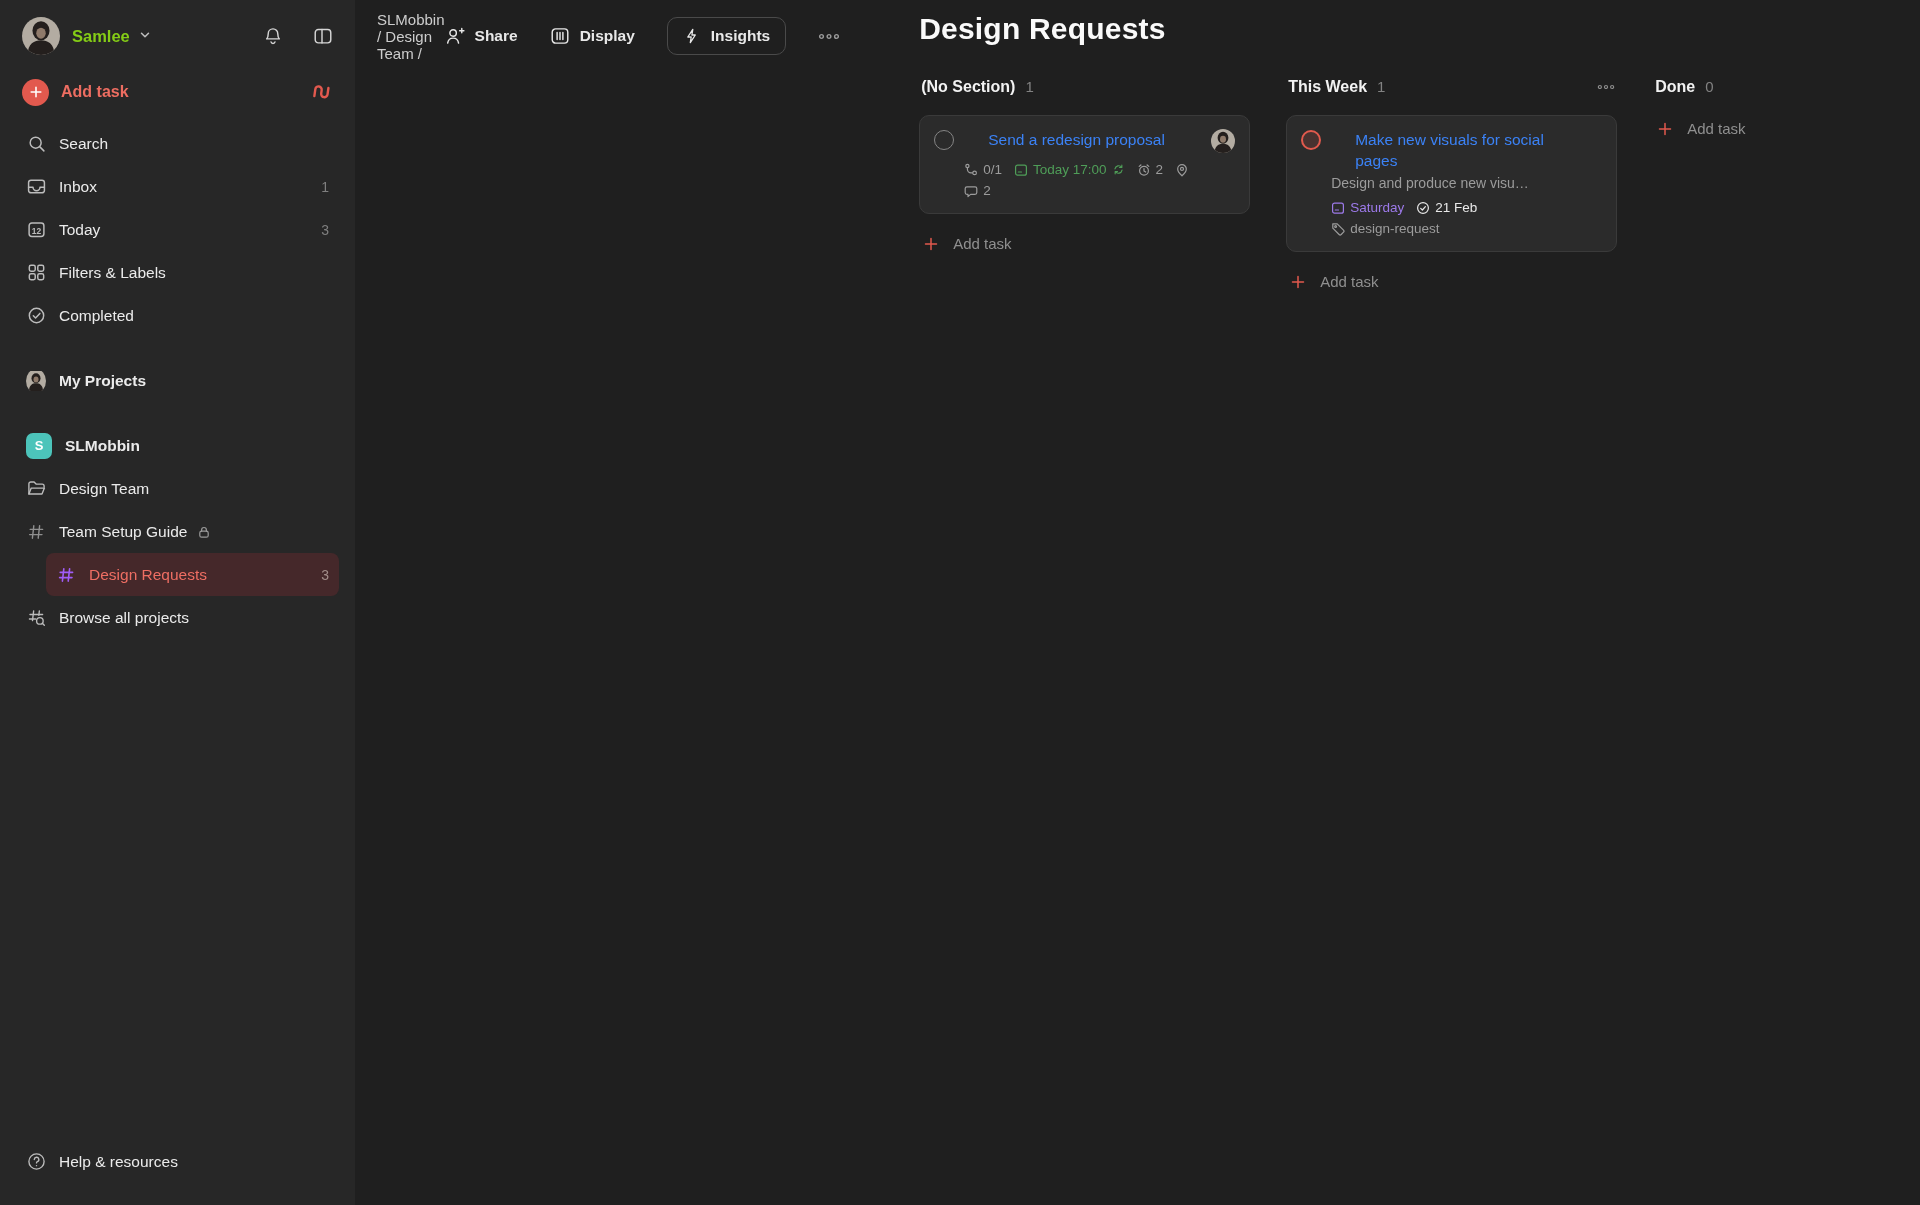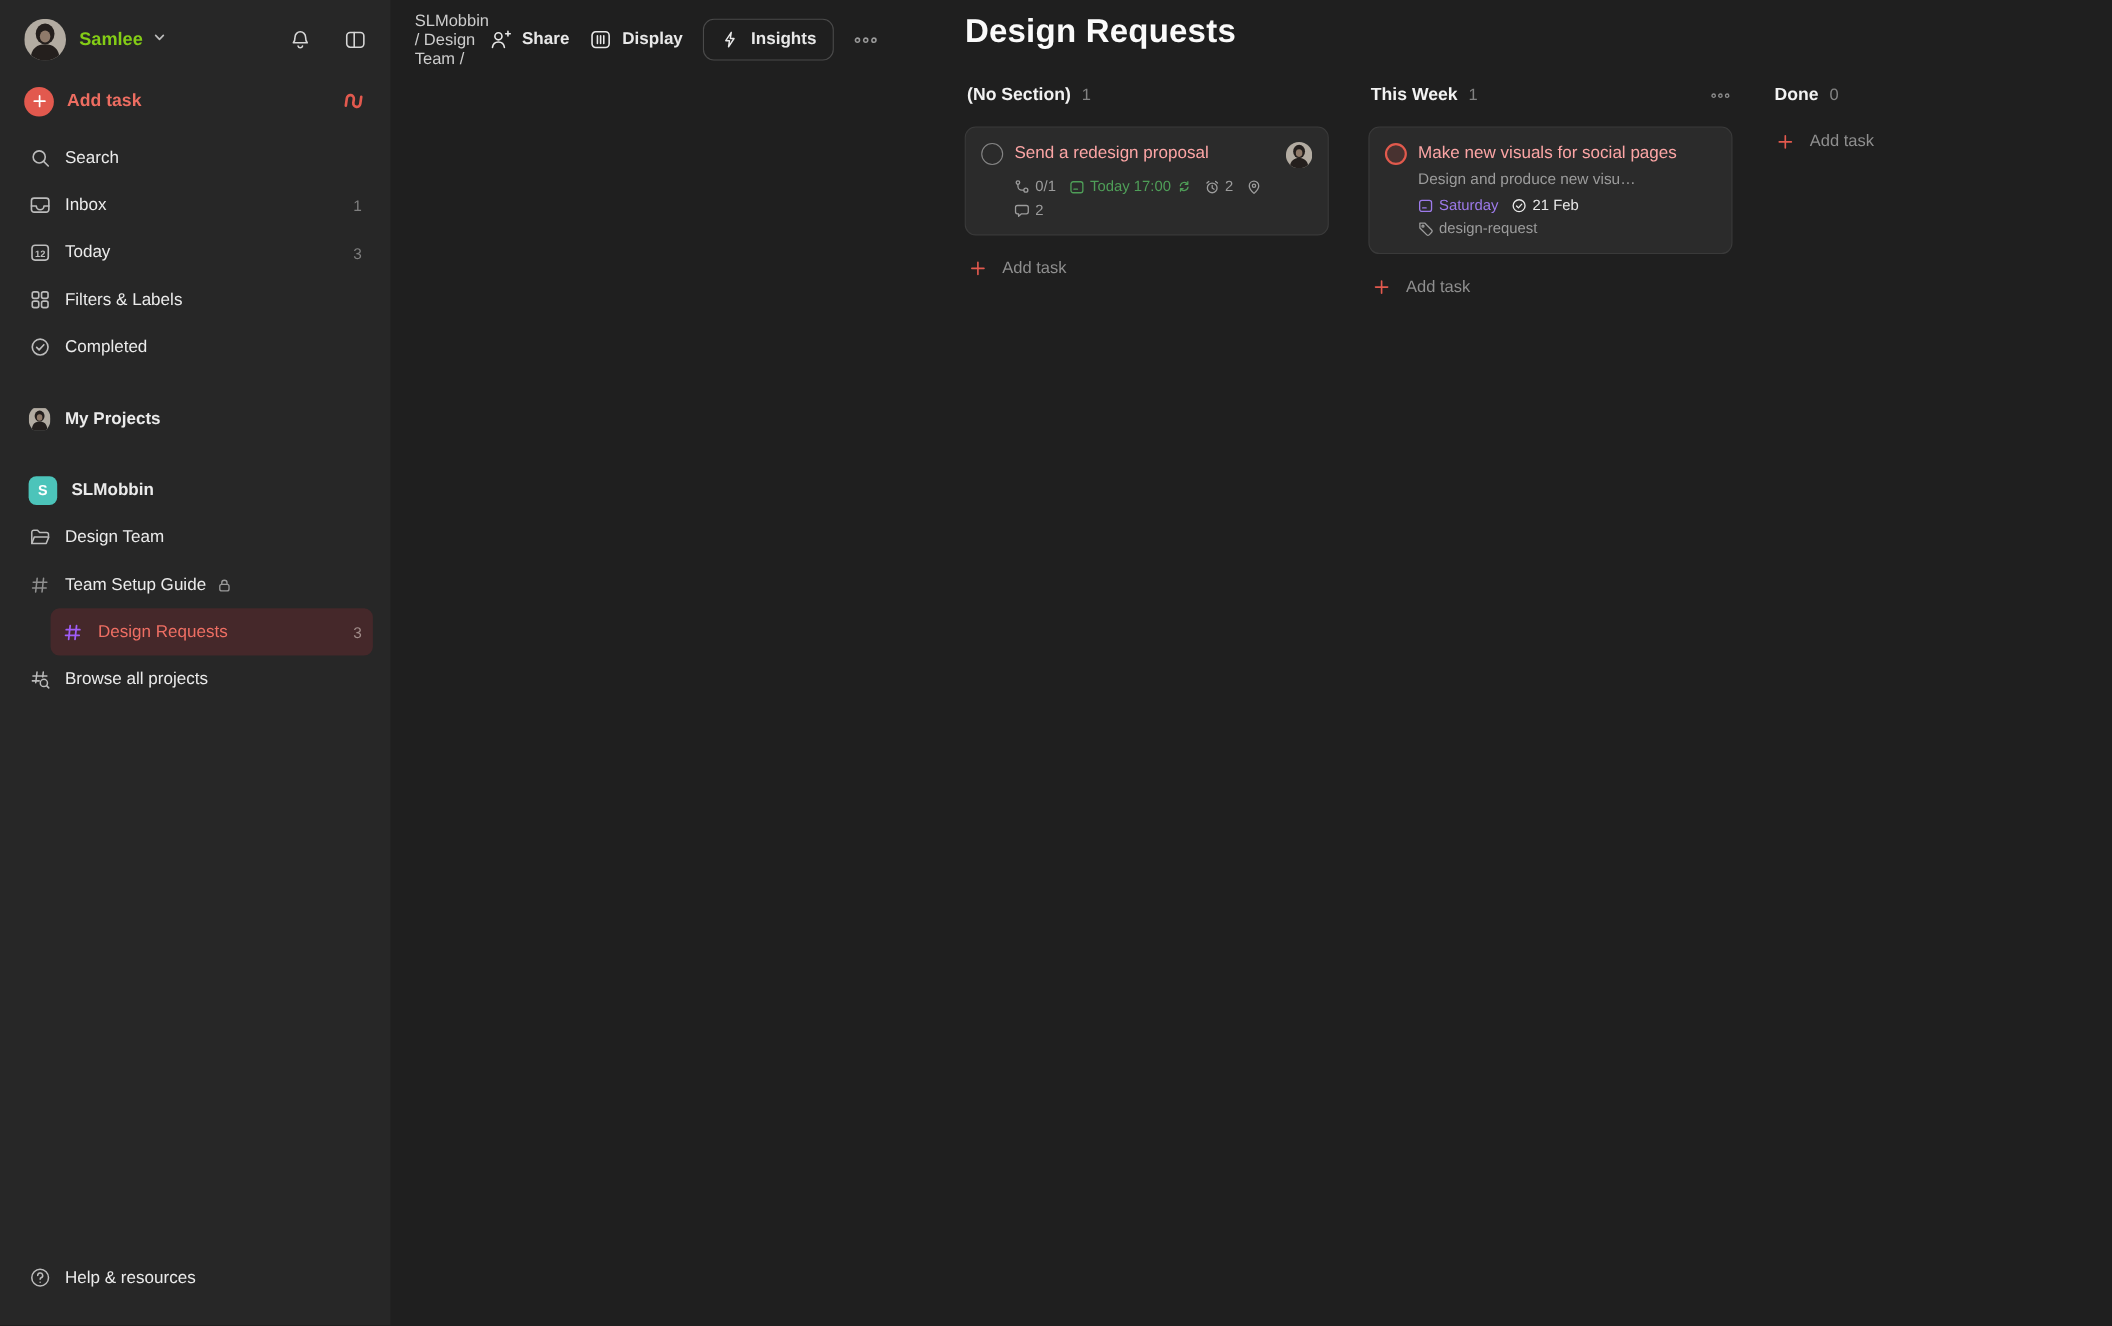--- a/index.html
+++ b/index.html
@@ -46,42 +46,42 @@
   .lock { color:#9a9a9a; margin-left:10px; display:flex; }
   .srow.sel { background:#45282a; color:#ee6e63; margin-left:30px; font-weight:400; }
   .srow.sel .row-ic { color:#a05cf7; }
   .srow.sel .count { color:#a18c89; }
   .sidebar-bottom { margin-top:auto; }
 
   
   .main { flex:1; display:flex; flex-direction:row; height:100%; min-width:0; }
   .topbar { height:72px; display:flex; align-items:center; padding:0 26px 0 22px; }
   .breadcrumb { color:#cdcdcd; font-size:15px; cursor:pointer; }
-  .top-actions { margin-left:auto; display:flex; align-items:center; gap:18px; }
+  .top-actions { margin-left:auto; display:flex; align-items:center; gap:32px; }
   .top-btn { display:flex; align-items:center; gap:10px; color:#e8e8e8; font-size:15.5px;
     font-weight:600; cursor:pointer; }
   .insights-btn { border:1px solid #4a4a4a; border-radius:10px; padding:9px 15px; }
   .dots { color:#9a9a9a; display:flex; cursor:pointer; }
 
   .board-wrap { padding:12px 30px 0 53px; }
   .board-title { font-size:30px; font-weight:700; color:#fafafa; letter-spacing:.2px; }
   .board { display:flex; align-items:flex-start; gap:36px; margin-top:14px; }
   .col { width:331px; min-width:331px; padding-top:16px; }
   .col-head { display:flex; align-items:center; margin-bottom:18px; padding:0 2px; height:21px; }
   .col-name { font-weight:700; font-size:16px; color:#f2f2f2; }
   .col-count { color:#828282; margin-left:10px; font-size:15px; }
   .col-menu { margin-left:auto; color:#8d8d8d; display:flex; cursor:pointer; }
 
   .card { background:#2b2b2b; border:1px solid #3a3a3a; border-radius:10px;
     padding:13px 14px 15px; margin-bottom:16px; cursor:pointer; }
   .card-top { display:flex; align-items:flex-start; }
   .cb { width:20px; height:20px; border:1.5px solid #858585; border-radius:50%;
     flex-shrink:0; margin:1px 10px 0 0; cursor:pointer; }
   .cb-p1 { border:2px solid #e25a4d; background:rgba(226,90,77,.16); }
-  .ctitle { font-size:15.5px; line-height:21px; color:#fca5a5; flex:1; padding-right:24px; }
+  .ctitle { font-size:15.5px; line-height:21px; color:#3b82f6; flex:1; padding-right:24px;margin-left:24px; }
   .cdesc { margin-left:30px; margin-top:4px; color:#9c9c9c; font-size:14px;
     white-space:nowrap; overflow:hidden; }
   .cmeta { margin-left:30px; margin-top:9px; display:flex; align-items:center;
     column-gap:12px; font-size:13.5px; color:#9c9c9c; }
   .cmeta.tight { margin-top:6px; }
   .mitem { display:flex; align-items:center; gap:5px; }
   .green { color:#4f9e58; }
   .purple { color:#9d7aea; }
   .near-white { color:#e9e9e9; }
 

